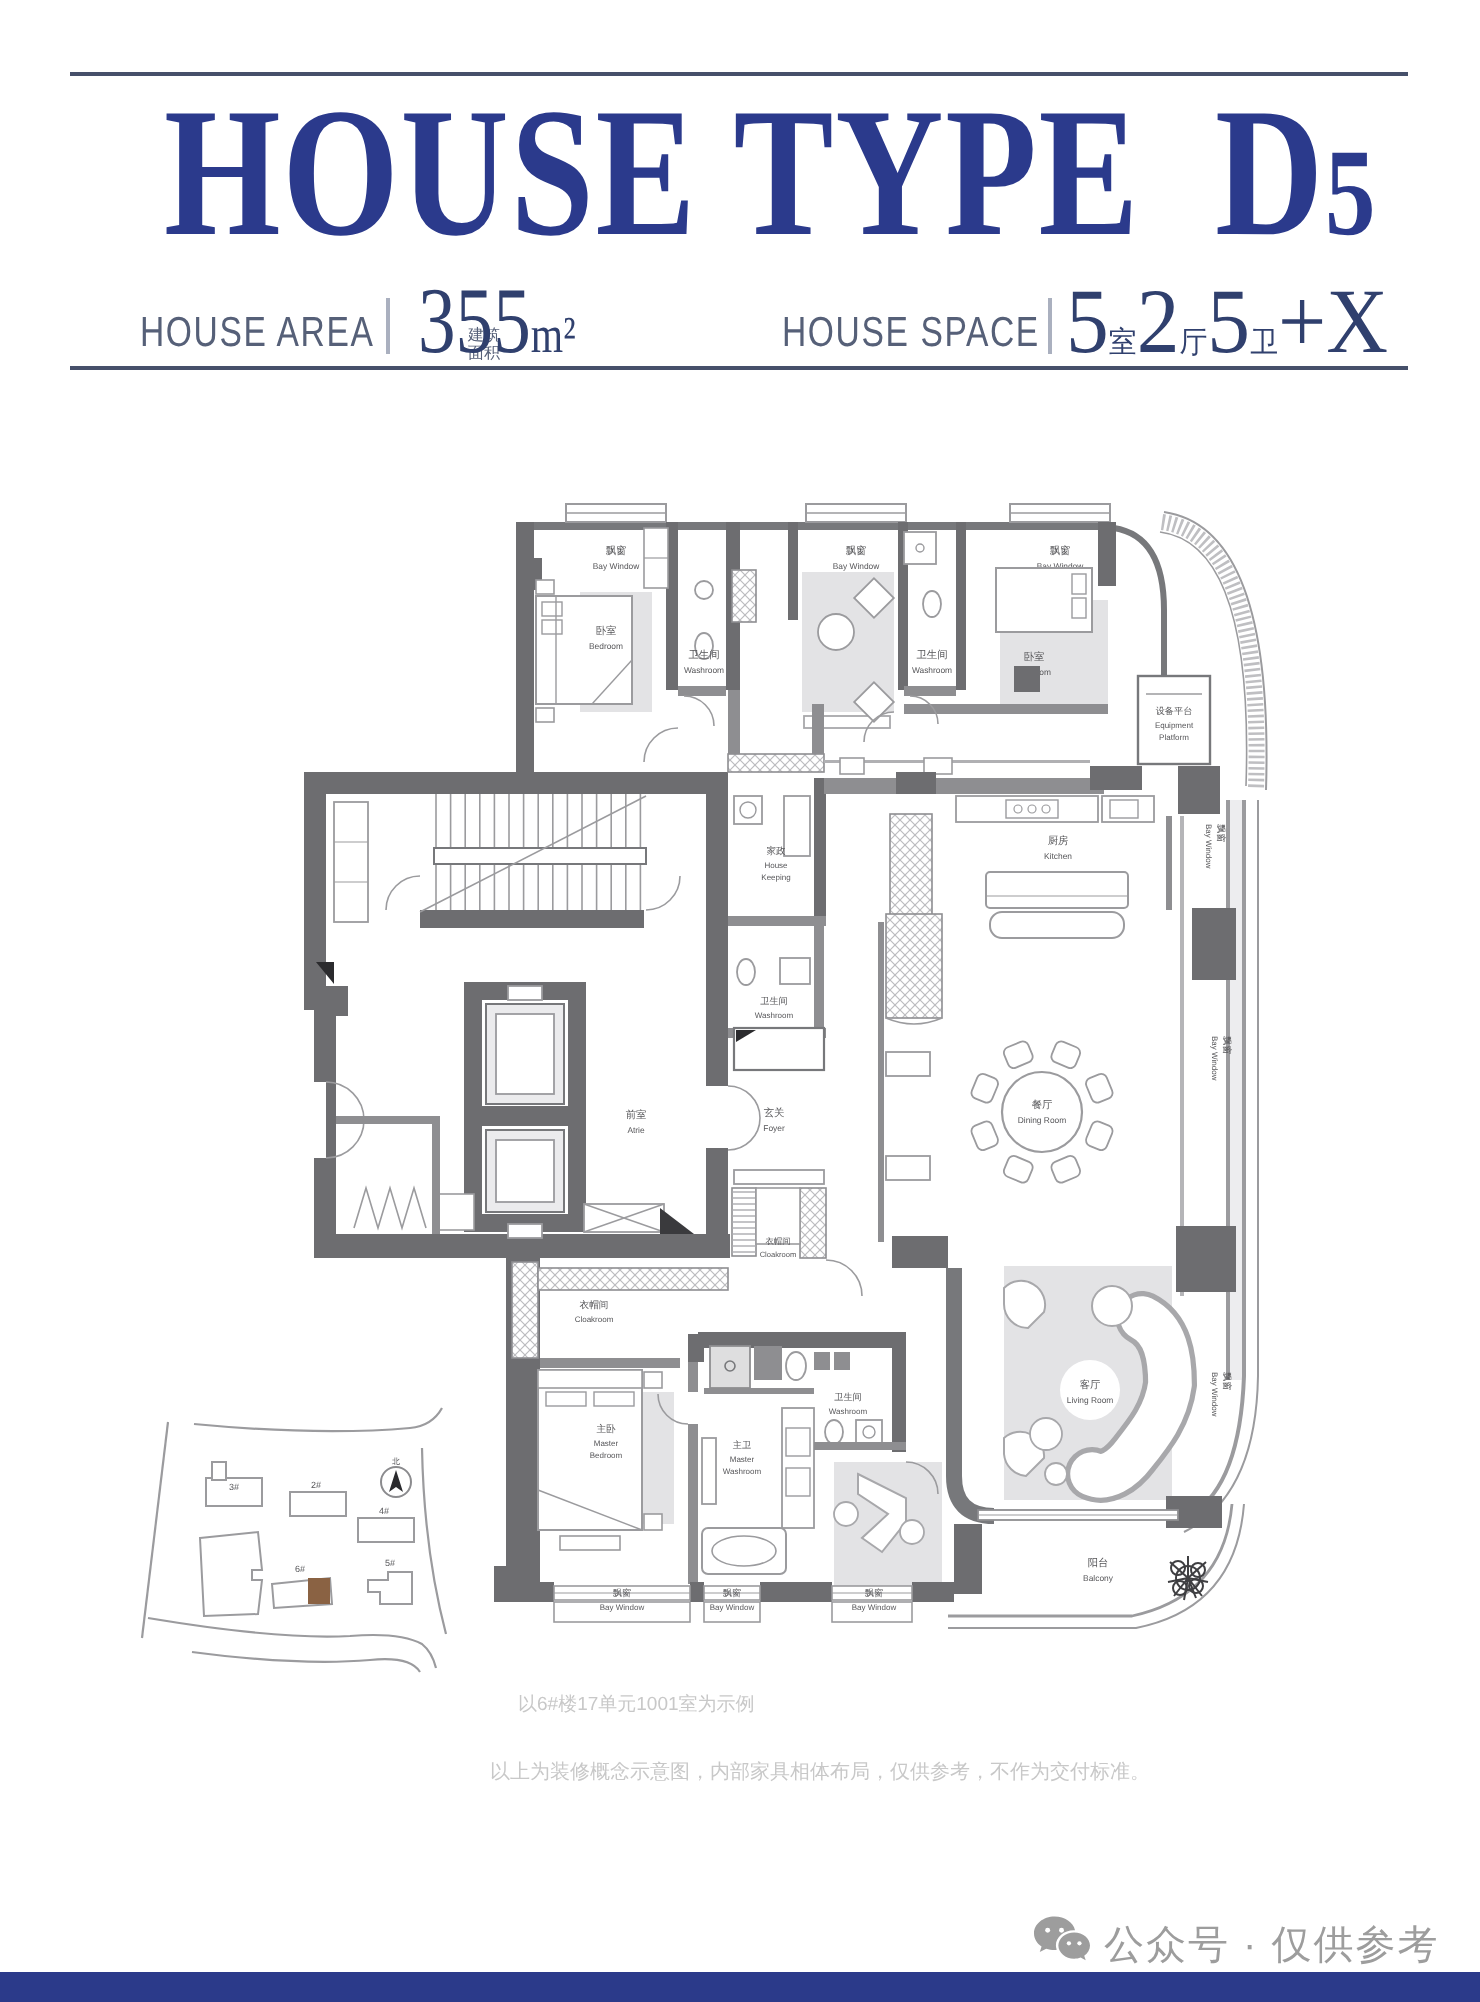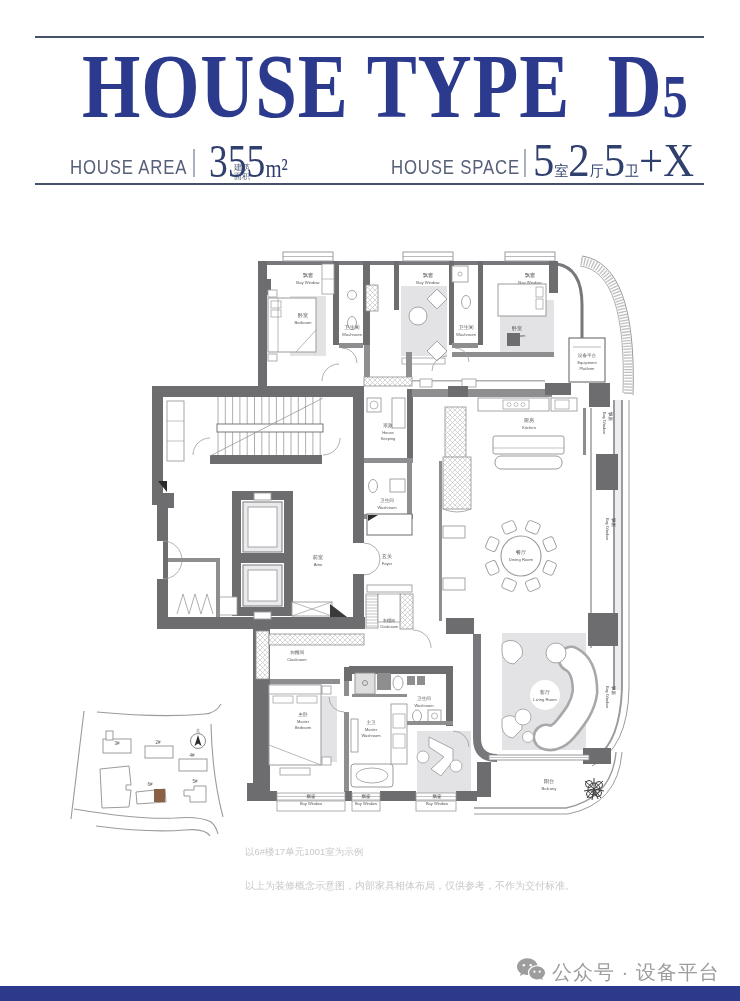--- a/index.html
+++ b/index.html
@@ -649,30 +649,30 @@
 <path d="M 184,790 L 194,790 L 194,786 L 206,786 L 206,802 L 190,802 L 190,796 L 184,796 Z" fill="#ffffff" stroke="#9b9b9e" stroke-width="1"></path>
 
 <text x="195" y="783" font-size="4.5" fill="#565659" text-anchor="middle" font-family="Liberation Sans">5#</text>
 
 <circle cx="198" cy="741" r="7.5" fill="#ffffff" stroke="#8b8b8e" stroke-width="1"></circle>
       <path d="M 198,735 L 201.5,746 L 198,743.5 L 194.5,746 Z" fill="#2b2b2e"></path>
       <text x="198" y="732" font-size="4" fill="#565659" text-anchor="middle" font-family="Liberation Sans">北</text>
 </g>
 </svg>
 
-<div class="abs" style="left:245px;top:846px;font-size:9.5px;color:#c8c8c8;">以6#楼17单元1001室为示例</div>
+<div class="abs" style="left:259px;top:846px;font-size:9.5px;color:#c8c8c8;">以6#楼17单元1001室为示例</div>
 
 <div class="abs" style="left:245px;top:867px;font-size:10px;color:#c8c8c8;margin-top:12px;">以上为装修概念示意图，内部家具相体布局，仅供参考，不作为交付标准。</div>
 
 <svg class="abs" style="left:517px;top:957px" width="28" height="24" viewBox="0 0 34 26">
   <g fill="#9d9d9d">
     <path d="M12.5 0C5.6 0 0 4.6 0 10.2c0 3.2 1.8 6 4.6 7.9l-1.1 3.4 3.9-2c1.6.5 3.3.8 5.1.8.4 0 .9 0 1.3-.1-.3-.9-.5-1.8-.5-2.8 0-5 4.9-9.1 10.9-9.1h.7C23.9 3.6 18.7 0 12.5 0z"></path>
     <path d="M24.4 9.6c-5.3 0-9.6 3.6-9.6 8 0 4.4 4.3 8 9.6 8 1.4 0 2.7-.2 3.9-.7l3.1 1.6-.9-2.7c2.1-1.5 3.5-3.7 3.5-6.2 0-4.4-4.3-8-9.6-8z"></path>
   </g>
   <circle cx="8.3" cy="8.3" r="1.5" fill="#fff"></circle>
   <circle cx="16.7" cy="8.3" r="1.5" fill="#fff"></circle>
   <circle cx="21.2" cy="16.2" r="1.3" fill="#fff"></circle>
   <circle cx="27.6" cy="16.2" r="1.3" fill="#fff"></circle>
 </svg>
 
-<div class="abs" style="left:552px;top:959px;font-size:20px;color:#9d9d9d;letter-spacing:1px;">公众号 · 设备平台</div>
+<div class="abs" style="left:552px;top:959px;font-size:20px;color:#9d9d9d;letter-spacing:1px;">公众号 · 仅供参考</div>
 
 <div class="abs" style="left:0;top:986px;width:740px;height:15px;background:#2b3a8a;"></div>
 
 </body></html>

